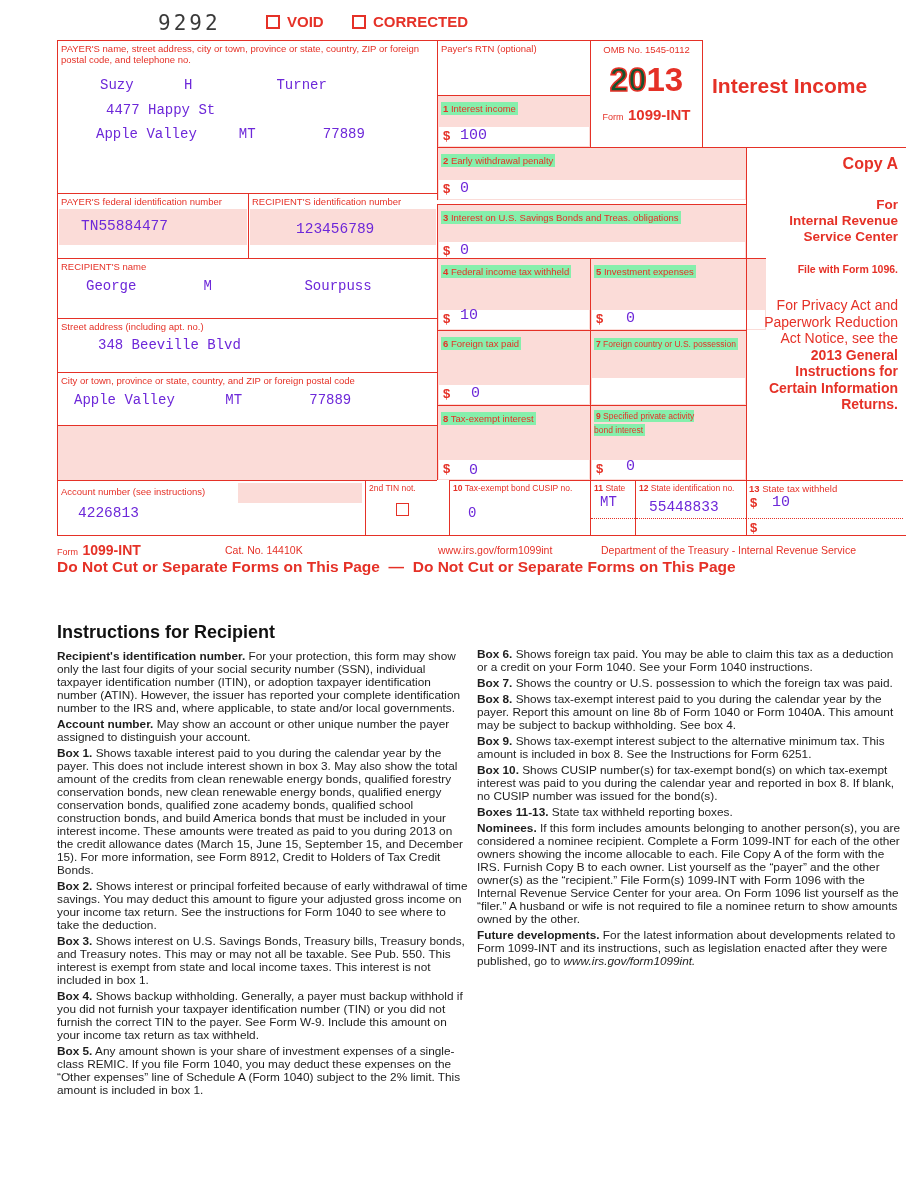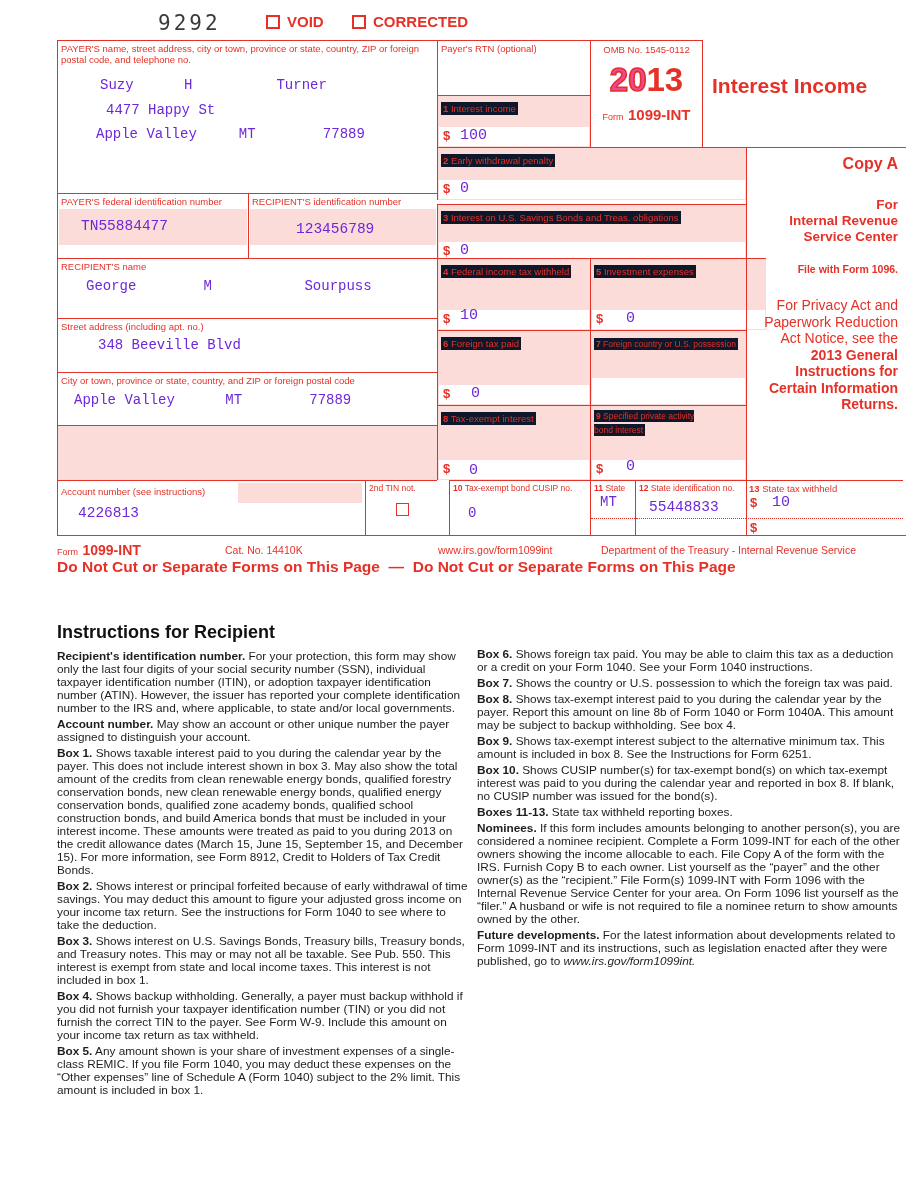--- a/index.html
+++ b/index.html
@@ -7,21 +7,21 @@
   .abs{position:absolute;}
   #sheet{position:relative;width:906px;height:1191px;overflow:hidden;}
   
   .red{color:#e53127;}
   .cell{position:absolute;border-top:1px solid #e53127;border-left:1px solid #e53127;box-sizing:border-box;}
   .cell.noleft{border-left:none;}
   .pink{background:#fbdcd8;}
   .lbl{font-size:9.5px;color:#e53127;line-height:11px;padding:2px 3px 0 3px;}
   .lbl b{font-weight:bold;}
   .lbl.small{font-size:8.5px;line-height:10px;}
-  .boxlbl{display:inline;background:#0f172a;padding:1px 2px;font-size:9.5px;color:#e53127;line-height:12px;}
+  .boxlbl{display:inline;background:#86efac;padding:1px 2px;font-size:9.5px;color:#e53127;line-height:12px;}
   .boxlbl.small{font-size:8.5px;}
   .lblrow{padding:2px 0 0 3px;}
   .val{font-family:Liberation Mono, monospace;color:#6d28d9;font-size:14px;white-space:pre;}
   .amt{position:absolute;left:1px;right:1px;bottom:1px;height:19px;background:#fff;}
   .amt .cur{position:absolute;left:4px;top:1px;color:#e53127;font-weight:bold;font-size:13px;}
   .amt .val{position:absolute;left:21px;top:0;font-size:15px;}
   .chk{position:absolute;width:14px;height:14px;border:2px solid #e53127;box-sizing:border-box;background:#fff;}
   .line{position:absolute;background:#e53127;}
   .dot{position:absolute;border-top:1.5px dotted #e53127;}
   .rt{text-align:right;color:#e53127;}
@@ -58,21 +58,21 @@
     <div class="lblrow"><span class="boxlbl"><b>1</b> <span>Interest income</span></span></div>
     <div class="amt">
       <span class="cur">$</span>
       <span class="val">100</span>
     </div>
   </div>
 
   <div class="cell" style="left:590px;top:40px;width:113px;height:107px;border-right:1px solid #e53127;text-align:center;">
     <div class="lbl" style="padding-top:3px;">OMB No. 1545-0112</div>
     <div style="margin-top:8px;font-weight:bold;font-size:33px;line-height:34px;">
-      <span style="color:#ec4899;-webkit-text-stroke:1.6px #e53127;">20</span><span class="red">13</span>
+      <span style="color:#14532d;-webkit-text-stroke:1.6px #e53127;">20</span><span class="red">13</span>
     </div>
     <div style="margin-top:9px;">
       <span class="red" style="font-size:9px;">Form</span>
       <span class="red" style="font-size:15px;font-weight:bold;">1099-INT</span>
     </div>
   </div>
 
   <div class="abs red" style="left:712px;top:74px;font-size:21px;font-weight:bold;">Interest Income</div>
 
   <div class="cell pink" style="left:437px;top:147px;width:309px;height:53px;">

